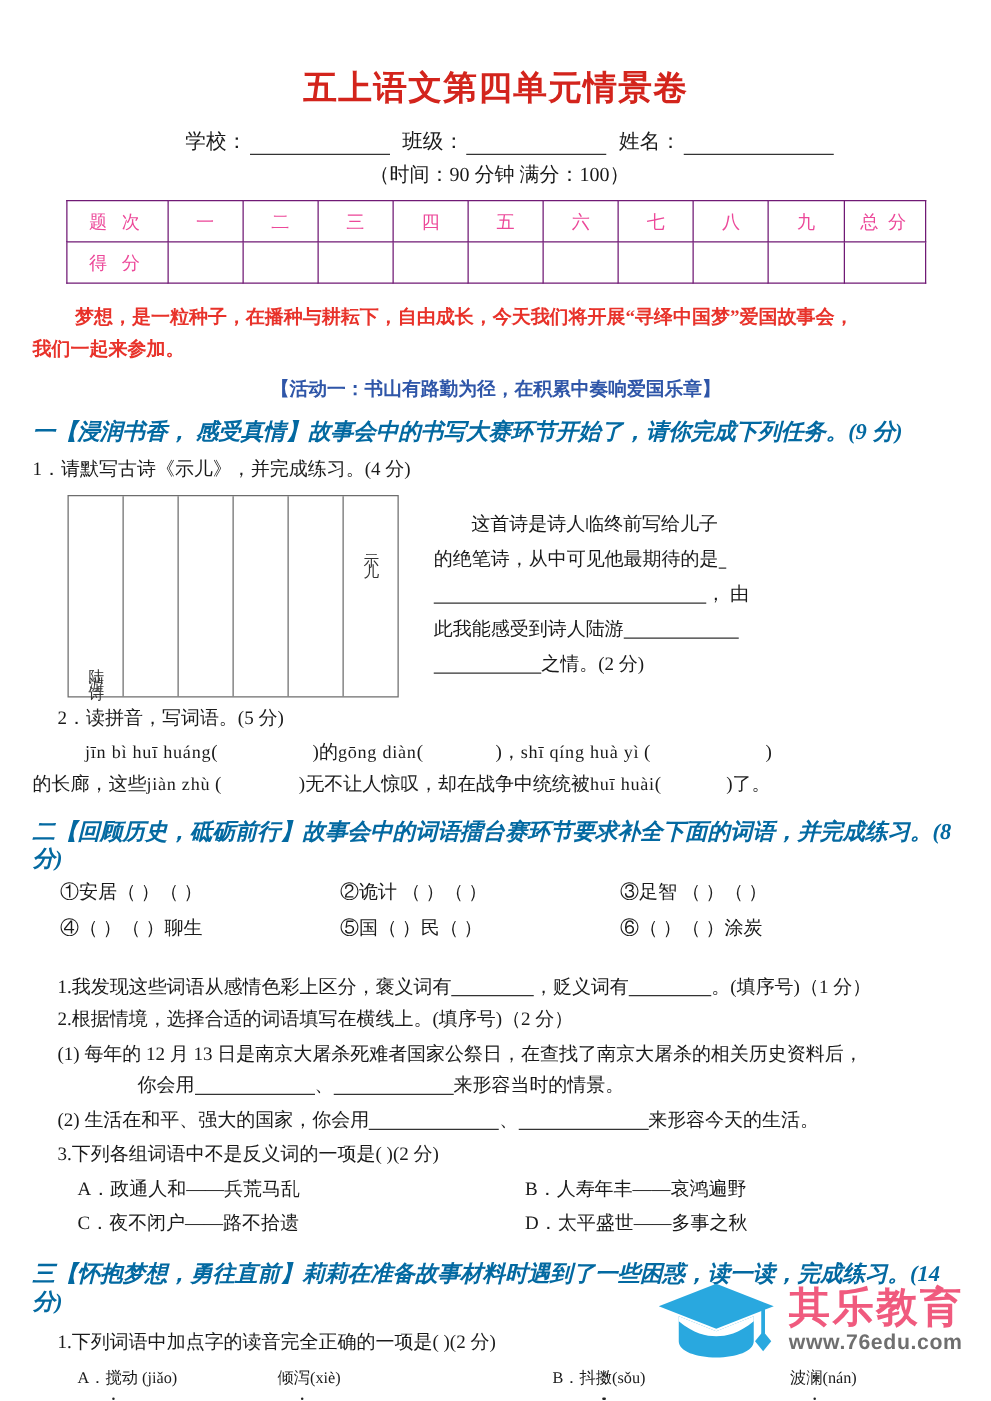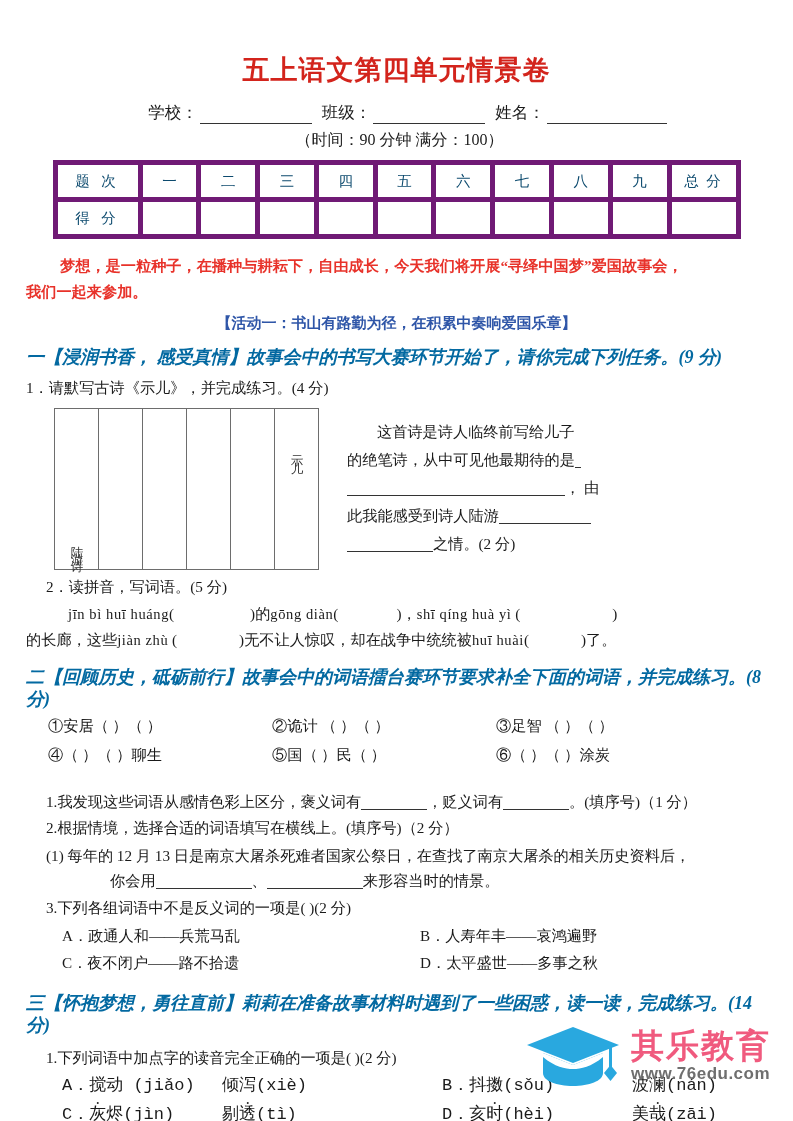--- a/index.html
+++ b/index.html
@@ -52,26 +52,26 @@
   }
 
   
   .score-table{
     border-collapse:collapse;
     width:688px;
     margin:9px auto 0 auto;
     table-layout:fixed;
   }
   .score-table td{
-    border:5px solid #701a75;
+    border:1px solid #701a75;
     height:30px;
     text-align:center;
     vertical-align:middle;
     font-size:14.5px;
-    color:#0c4a6e;
+    color:#ec4899;
   }
   .score-table td.head-cell{width:78px;letter-spacing:4px;}
   .score-table td.total-cell{width:62px;letter-spacing:2px;}
 
   
   .intro{
     color:#e8322a;
     font-weight:bold;
     font-size:15.2px;
     line-height:26px;
@@ -189,24 +189,23 @@
     display:flex;
     font-size:15.2px;
     line-height:27px;
     padding-left:36px;
   }
   .choice-a{width:358px;}
   .choice-b{width:340px;}
 
   .choice-row4{
     display:flex;
-    font-size:17px;
+    font-size:13px;
     line-height:29px;
     padding-left:36px;
-    font-family:Liberation Mono, monospace;
   }
   .c4-1{width:160px;}
   .c4-2{width:220px;}
   .c4-3{width:190px;}
   .c4-4{width:auto;}
 
   .dotu{
     position:relative;
     display:inline-block;
   }
@@ -362,20 +361,23 @@
     <span>1.我发现这些词语从感情色彩上区分，褒义词有</span><span class="ul-inline ul-f"></span><span>，贬义词有</span><span class="ul-inline ul-f"></span><span>。(填序号)（1 分）</span>
   </div>
 
   <div class="q indent1" style="margin-top:1px">2.根据情境，选择合适的词语填写在横线上。(填序号)（2 分）</div>
 
   <div class="q indent1" style="margin-top:3px">(1)  每年的 12 月 13 日是南京大屠杀死难者国家公祭日，在查找了南京大屠杀的相关历史资料后，</div>
   <div class="q" style="margin-top:0;padding-left:84px">
     <span>你会用</span><span class="ul-inline ul-g"></span><span>、</span><span class="ul-inline ul-g"></span><span>来形容当时的情景。</span>
   </div>
 
+  <div class="q indent1" style="margin-top:3px">
+    <span>(2)  生活在和平、强大的国家，你会用</span><span class="ul-inline ul-h"></span><span>、</span><span class="ul-inline ul-h"></span><span>来形容今天的生活。</span>
+  </div>
 
   <div class="q indent1" style="margin-top:2px">3.下列各组词语中不是反义词的一项是(      )(2 分)</div>
 
   <div class="choice-row" style="margin-top:2px">
     <span class="choice-a">A．政通人和——兵荒马乱</span>
     <span class="choice-b">B．人寿年丰——哀鸿遍野</span>
   </div>
   <div class="choice-row">
     <span class="choice-a">C．夜不闭户——路不拾遗</span>
     <span class="choice-b">D．太平盛世——多事之秋</span>

